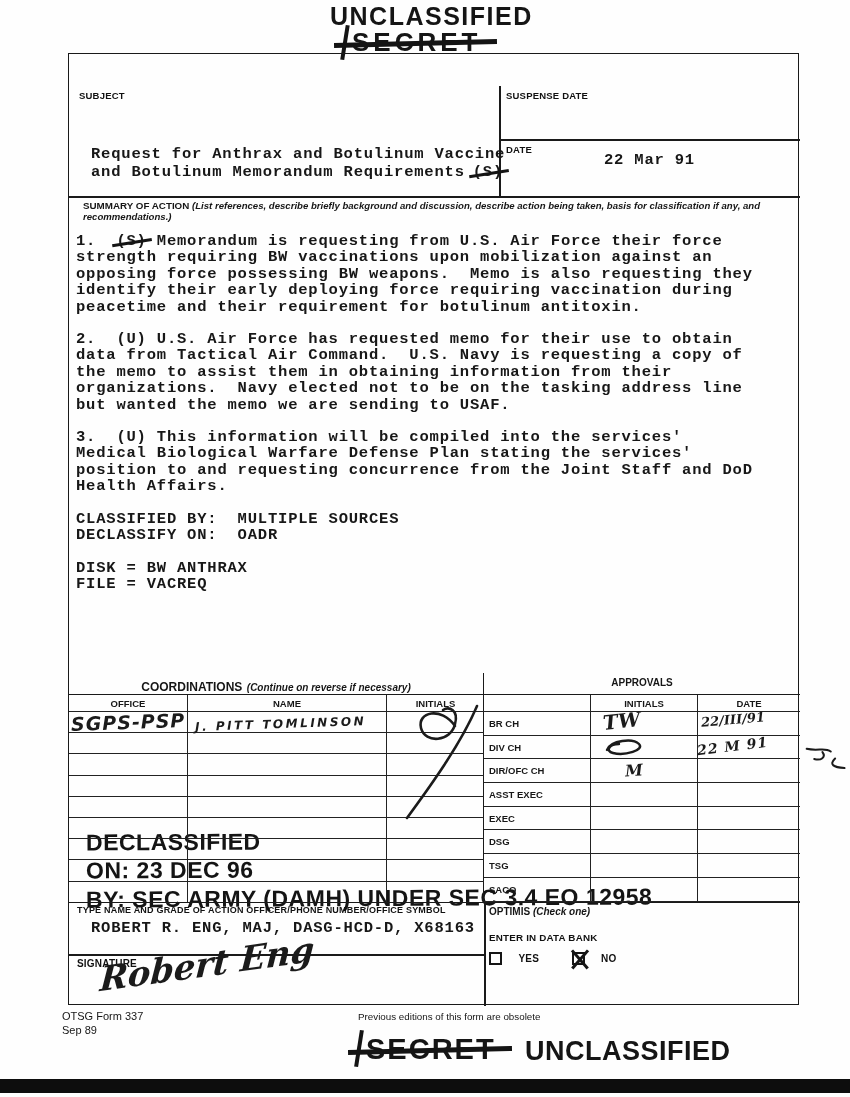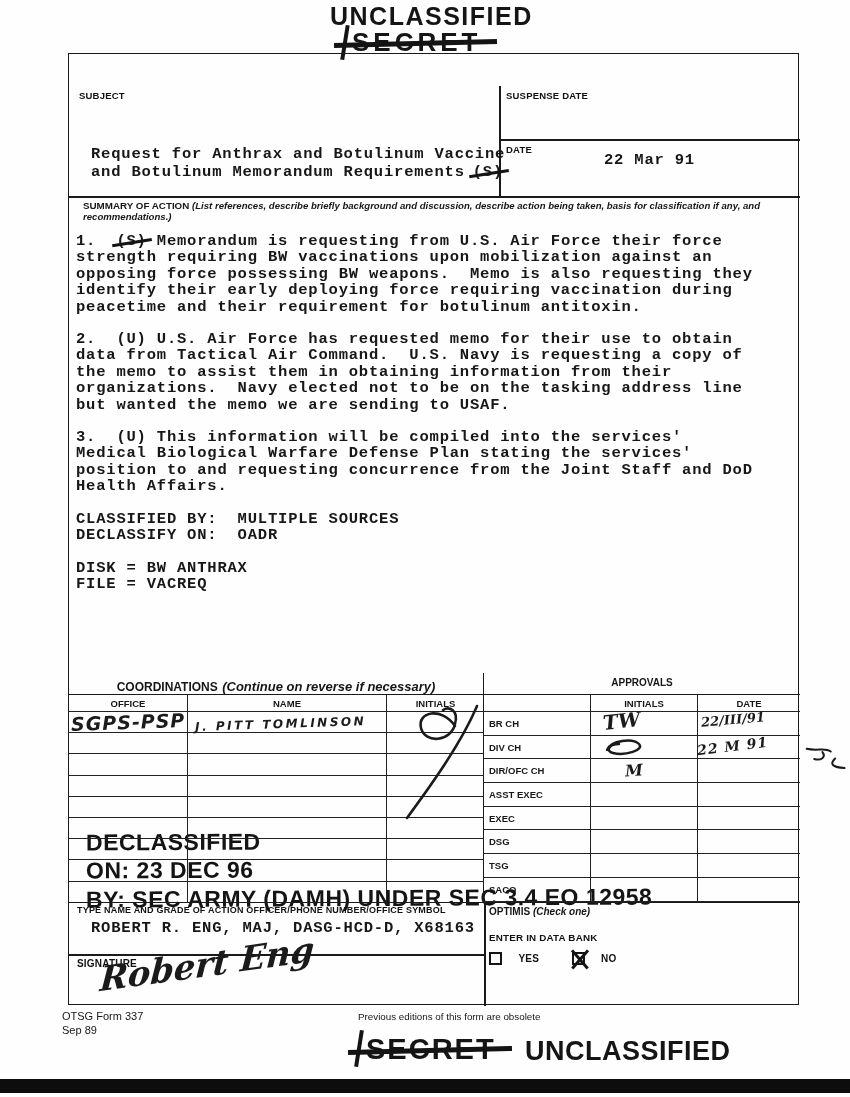--- a/index.html
+++ b/index.html
@@ -128,21 +128,21 @@
       <div class="para">CLASSIFIED BY:  MULTIPLE SOURCES
 DECLASSIFY ON:  OADR</div>
       <div class="para">DISK = BW ANTHRAX
 FILE = VACREQ</div>
     </div>
 
     <div class="ca">
       <div class="ca-header">
         <div class="hl">
           <span style="font-weight:bold;font-size:12px;margin-top:44px;">COORDINATIONS</span>
-          <span class="ital" style="font-size:13px;">(Continue on reverse if necessary)</span>
+          <span class="ital" style="font-size:10px;">(Continue on reverse if necessary)</span>
         </div>
         <div class="hr" style="font-weight:bold;font-size:10px;">APPROVALS</div>
       </div>
       <div class="ca-body">
         <div class="grid-l">
           <div class="cell hdr">OFFICE</div>
           <div class="cell hdr">NAME</div>
           <div class="cell hdr last">INITIALS</div>
           <div class="cell"></div>
             <div class="cell"></div>

